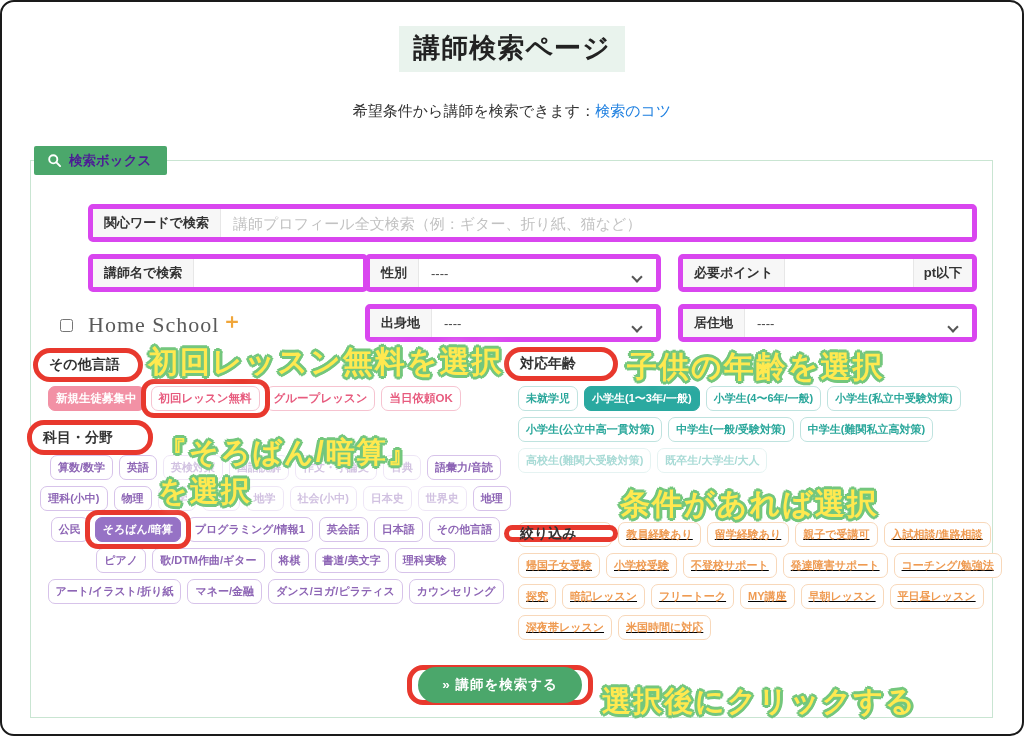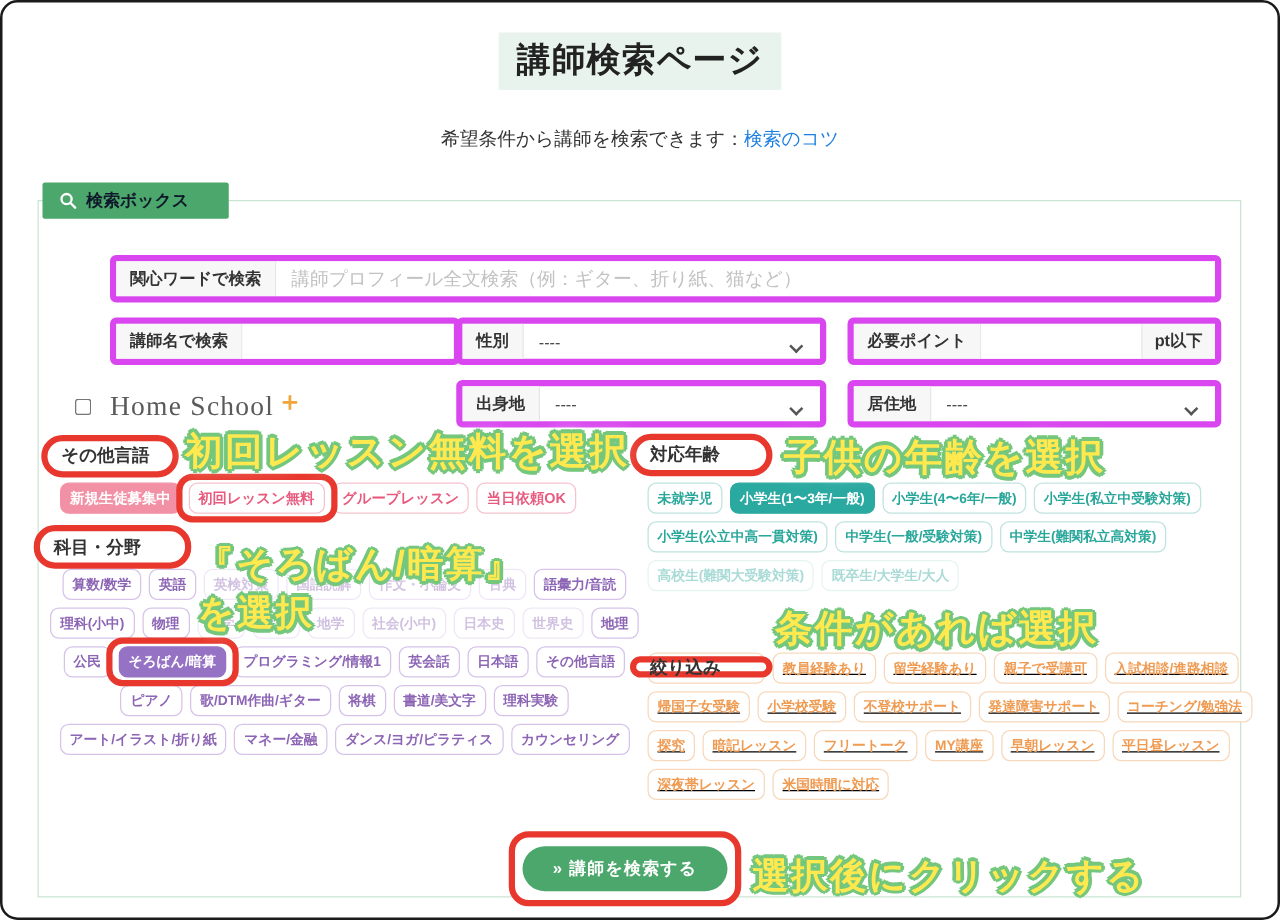--- a/index.html
+++ b/index.html
@@ -11,22 +11,22 @@
   .page-title { position:absolute; top:26px; left:0; width:100%; text-align:center; }
   .page-title span { display:inline-block; font-size:27px; font-weight:bold; color:#222;
     background:var(--highlight,#E9F3ED); padding:4px 14px 6px; letter-spacing:1px; }
   .subtitle { position:absolute; top:102px; left:0; width:100%; text-align:center; font-size:15px; color:#333; }
   .subtitle a { color:var(--link,#1D7FE0); text-decoration:none; }
 
   
   .searchbox { position:absolute; left:30px; top:160px; width:963px; height:558px;
     border:1px solid var(--box_border,#C9E5D2); background:#fff; }
   .box-tab { position:absolute; left:34px; top:146px; height:29px; z-index:5;
-    background:var(--accent_green,#4BA76B); color:#0f172a; display:flex; align-items:center;
-    gap:7px; padding:0 32px 0 13px; font-size:13.5px; font-weight:bold; border-radius:2px; }
+    background:var(--accent_green,#4BA76B); color:#4c1d95; display:flex; align-items:center;
+    gap:7px; padding:0 16px 0 13px; font-size:13.5px; font-weight:bold; border-radius:2px; }
 
   
   .grp { position:absolute; height:38px; display:flex; align-items:stretch;
     border:5px solid #d946ef; border-radius:5px; background:#fff; overflow:hidden; }
   .grp .lbl { background:#f7f7f7; border-right:1px solid #e7e7e7; display:flex; align-items:center;
     padding:0 11px; font-size:13px; font-weight:bold; color:#333; white-space:nowrap; }
   .grp .val { flex:1; display:flex; align-items:center; padding:0 12px; font-size:13px; color:#444; }
   .grp input { flex:1; border:none; outline:none; padding:0 12px; font-size:15px;
     font-family:inherit; color:#333; min-width:0; }
   .grp input::placeholder { color:#c2c2c2; }
@@ -66,21 +66,21 @@
   
   .annot { position:absolute; font-size:30px; font-weight:800; letter-spacing:2px; line-height:1.35;
     color:var(--annotation_yellow,#FFE94F); white-space:pre-line; z-index:7; pointer-events:none;
     text-shadow:-2px -2px 0 var(--annotation_outline,#74C77D), 2px -2px 0 var(--annotation_outline,#74C77D),
       -2px 2px 0 var(--annotation_outline,#74C77D), 2px 2px 0 var(--annotation_outline,#74C77D),
       -3px 0 0 var(--annotation_outline,#74C77D), 3px 0 0 var(--annotation_outline,#74C77D),
       0 -3px 0 var(--annotation_outline,#74C77D), 0 3px 0 var(--annotation_outline,#74C77D),
       0 0 14px rgba(255,255,255,.95); }
 
   
-  .ring-submit { position:absolute; left:407px; top:665px; width:186px; height:60px;
+  .ring-submit { position:absolute; left:407px; top:665px; width:186px; height:40px;
     border:5px solid var(--annotation_red,#E8382D); border-radius:16px; display:flex;
     align-items:center; justify-content:center; z-index:4; background:#fff; }
   .submit-btn { background:var(--accent_green,#4BA76B); color:#fff; border:none; border-radius:999px;
     font-size:13.5px; font-weight:bold; padding:9px 24px; cursor:pointer; font-family:inherit; letter-spacing:1px; }
 </style>
 </head>
 <body>
 
 <div class="frame"></div>
 

